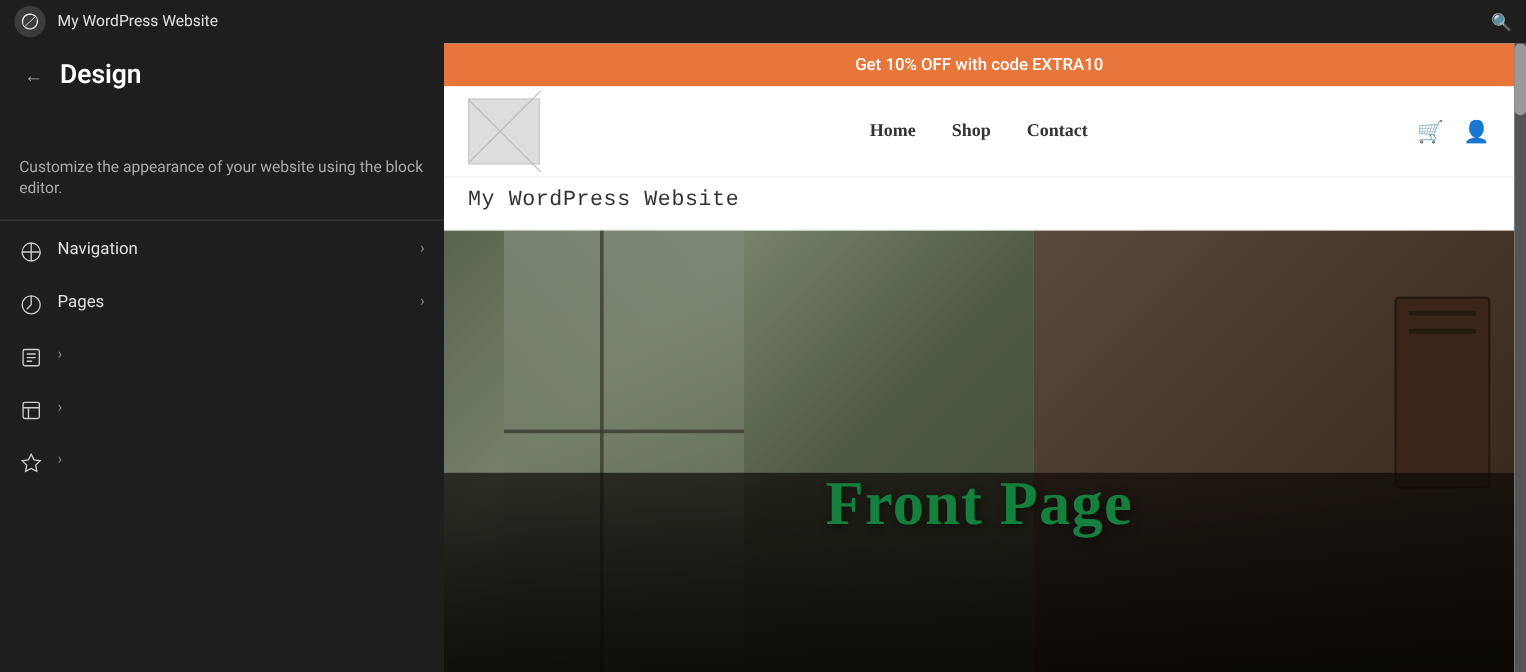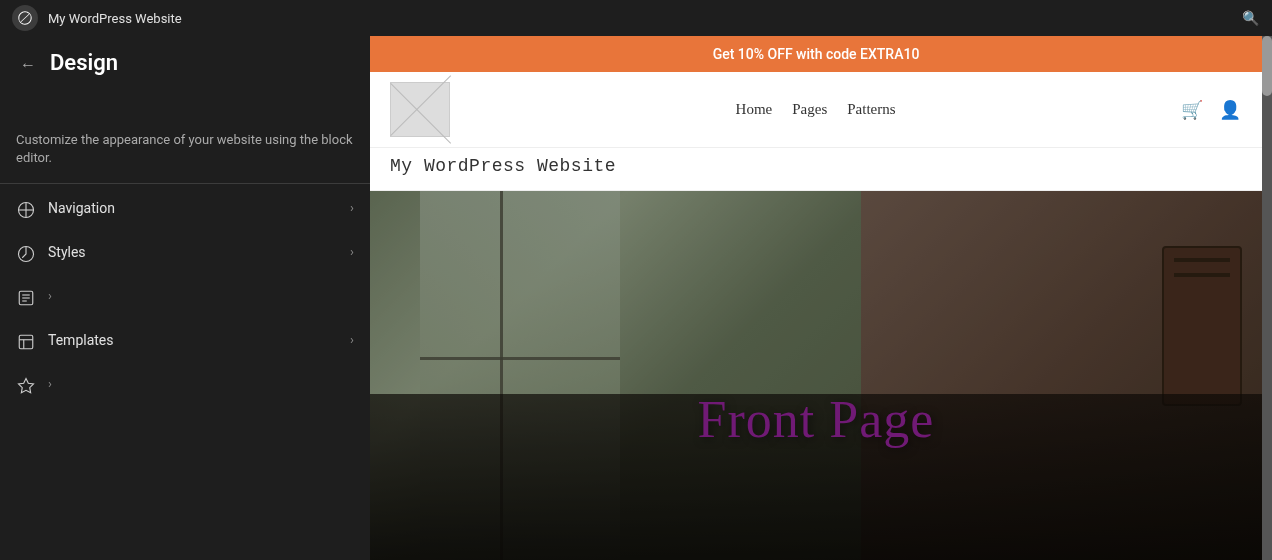--- a/index.html
+++ b/index.html
@@ -195,21 +195,22 @@
       width: 85px; height: 1px;
       bottom: 0; left: 0;
       transform: rotate(-45deg);
       transform-origin: 0 100%;
     }
     .site-nav {
       flex: 1;
       display: flex;
       align-items: center;
       justify-content: center;
-      gap: 20px;
+      gap: 30px;
+      font-weight: bold;
     }
     .nav-link {
       color: #333;
       font-size: 15px;
       text-decoration: none;
       font-family: Georgia, serif;
     }
     .site-actions {
       display: flex;
       gap: 16px;
@@ -313,23 +314,23 @@
     .dark-overlay {
       position: absolute;
       inset: 0;
       background: rgba(0,0,0,0.35);
     }
     .hero-text {
       position: absolute;
       bottom: 30%;
       left: 50%;
       transform: translateX(-50%);
-      color: #701a75;
+      color: #15803d;
       font-size: 52px;
-      font-weight: 400;
+      font-weight: 700;
       font-family: Georgia, 'Times New Roman', serif;
       white-space: nowrap;
       text-shadow: 2px 2px 8px rgba(0,0,0,0.5);
       letter-spacing: 1px;
     }
   </style>
 </head>
 <body>
 
 <div class="top-bar">
@@ -362,21 +363,21 @@
     <span class="menu-chevron">›</span>
   </div>
 
   <div class="sidebar-menu-item">
     <span class="menu-icon">
       <svg viewBox="0 0 24 24">
           <circle cx="12" cy="12" r="10"></circle>
           <path d="M12 2v10l-5 5"></path>
         </svg>
     </span>
-    <span class="menu-label">Styles</span>
+    <span class="menu-label">Pages</span>
     <span class="menu-chevron">›</span>
   </div>
 
   <div class="sidebar-menu-item">
     <span class="menu-icon">
       <svg viewBox="0 0 24 24">
           <rect x="3" y="3" width="18" height="18" rx="2"></rect>
           <line x1="7" y1="8" x2="17" y2="8"></line>
           <line x1="7" y1="12" x2="17" y2="12"></line>
           <line x1="7" y1="16" x2="13" y2="16"></line>
@@ -386,21 +387,20 @@
   </div>
 
   <div class="sidebar-menu-item">
     <span class="menu-icon">
       <svg viewBox="0 0 24 24">
           <rect x="3" y="3" width="18" height="18" rx="2"></rect>
           <line x1="3" y1="9" x2="21" y2="9"></line>
           <line x1="9" y1="9" x2="9" y2="21"></line>
         </svg>
     </span>
-    <span class="menu-label">Templates</span>
     <span class="menu-chevron">›</span>
   </div>
 
   <div class="sidebar-menu-item">
     <span class="menu-icon">
       <svg viewBox="0 0 24 24">
           <polygon points="12,2 15.09,8.26 22,9.27 17,14.14 18.18,21.02 12,17.77 5.82,21.02 7,14.14 2,9.27 8.91,8.26"></polygon>
         </svg>
     </span>
     <span class="menu-chevron">›</span>
@@ -411,22 +411,22 @@
   <div class="website-preview">
 
     <div class="promo-banner">
       <span>Get 10% OFF with code EXTRA10</span>
     </div>
 
     <div class="site-header">
       <div class="site-logo-placeholder"></div>
       <nav class="site-nav">
         <a class="nav-link">Home</a>
-        <a class="nav-link">Pages</a>
-        <a class="nav-link">Patterns</a>
+        <a class="nav-link">Shop</a>
+        <a class="nav-link">Contact</a>
       </nav>
       <div class="site-actions">
         <span class="action-icon">🛒</span>
         <span class="action-icon">👤</span>
       </div>
     </div>
 
     <div class="site-branding">
       <span class="site-branding-name">My WordPress Website</span>
     </div>

